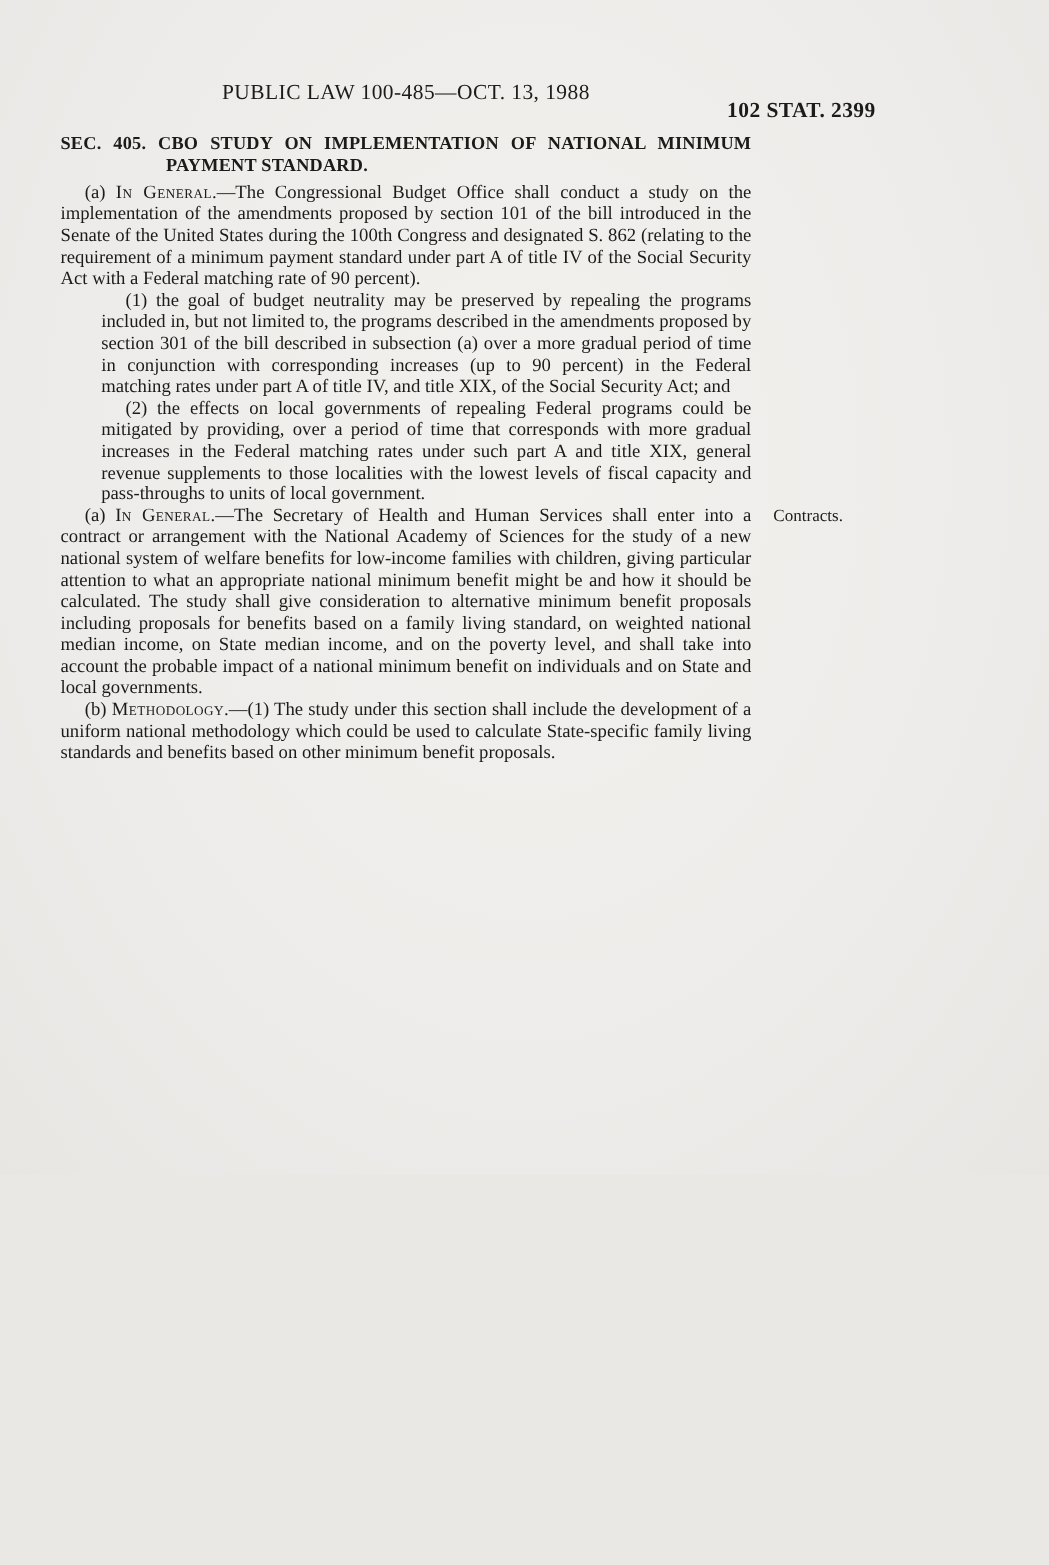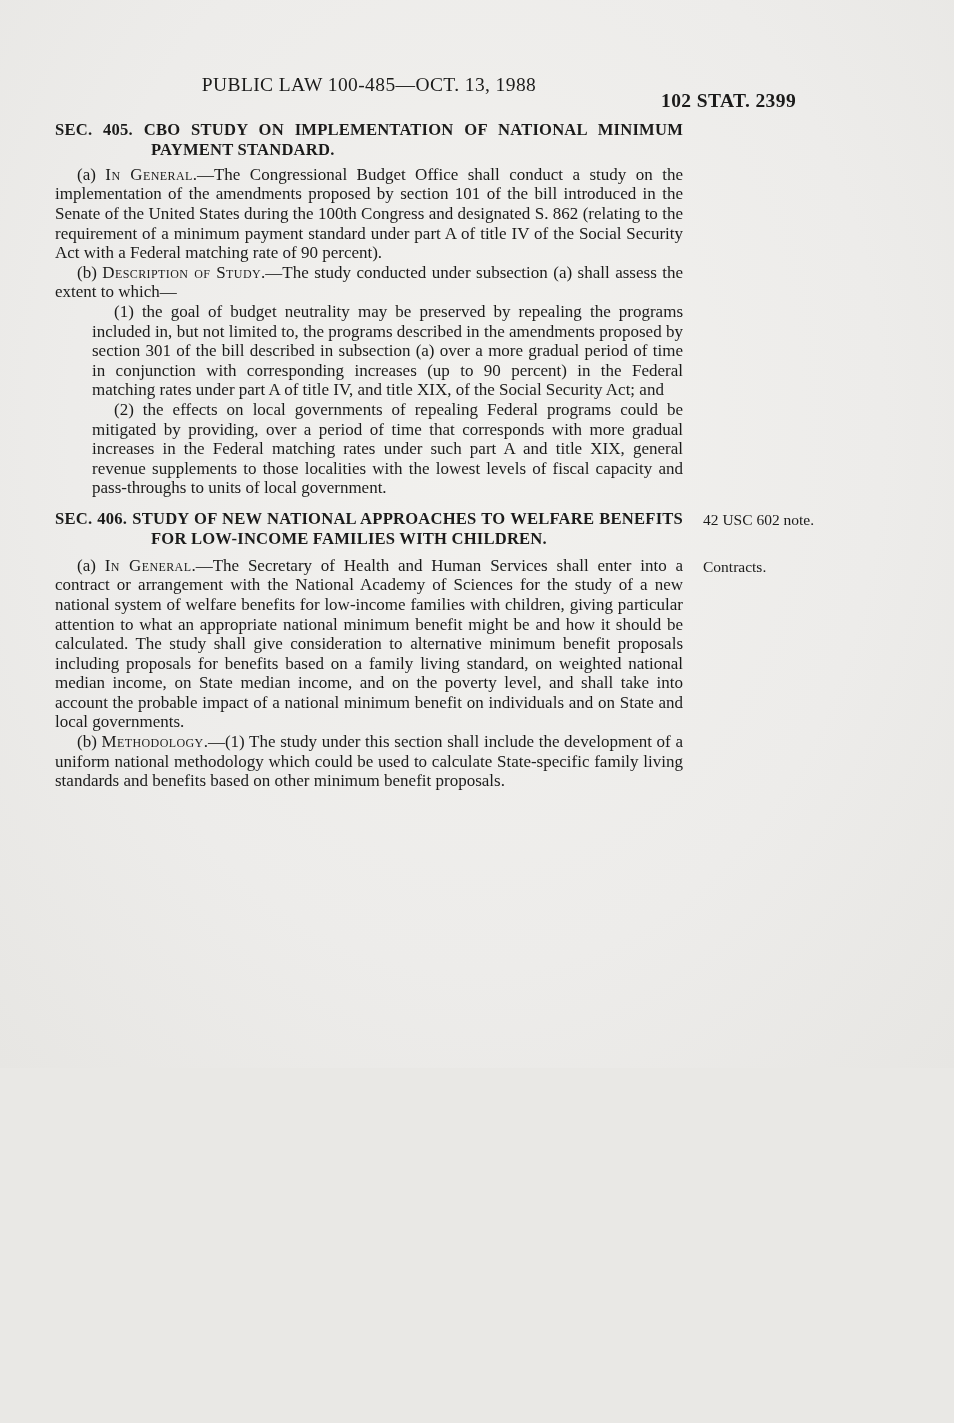--- a/index.html
+++ b/index.html
@@ -67,29 +67,27 @@
     <span class="h-left">PUBLIC LAW 100-485—OCT. 13, 1988</span>
     <span class="h-right">102 STAT. 2399</span>
   </div>
 
   <div class="main">
 
     <h2 class="sec-heading">SEC. 405. CBO STUDY ON IMPLEMENTATION OF NATIONAL MINIMUM PAYMENT STANDARD.</h2>
 
     <p class="para"><span>(a) </span><span class="sc">In General</span><span>.—The Congressional Budget Office shall conduct a study on the implementation of the amendments proposed by section 101 of the bill introduced in the Senate of the United States during the 100th Congress and designated S. 862 (relating to the requirement of a minimum payment standard under part A of title IV of the Social Security Act with a Federal matching rate of 90 percent).</span></p>
 
-    <p class="para"><span>(b) </span><span class="sc">Description of Study</span><span>.—The study conducted under subsection (a) shall assess the extent to which—</span></p>
 
     <p class="para sub">(1) the goal of budget neutrality may be preserved by repealing the programs included in, but not limited to, the programs described in the amendments proposed by section 301 of the bill described in subsection (a) over a more gradual period of time in conjunction with corresponding increases (up to 90 percent) in the Federal matching rates under part A of title IV, and title XIX, of the Social Security Act; and</p>
 
     <p class="para sub">(2) the effects on local governments of repealing Federal programs could be mitigated by providing, over a period of time that corresponds with more gradual increases in the Federal matching rates under such part A and title XIX, general revenue supplements to those localities with the lowest levels of fiscal capacity and pass-throughs to units of local government.</p>
 
 
 
-    <h2 class="sec-heading second"><span>SEC. 406. STUDY OF NEW NATIONAL APPROACHES TO WELFARE BENEFITS FOR LOW-INCOME FAMILIES WITH CHILDREN.</span><span class="margin-note">42 USC 602 note.</span></h2>
 
     <p class="para"><span>(a) </span><span class="sc">In General</span><span>.—The Secretary of Health and Human Services shall enter into a contract or arrangement with the National Academy of Sciences for the study of a new national system of welfare benefits for low-income families with children, giving particular attention to what an appropriate national minimum benefit might be and how it should be calculated. The study shall give consideration to alternative minimum benefit proposals including proposals for benefits based on a family living standard, on weighted national median income, on State median income, and on the poverty level, and shall take into account the probable impact of a national minimum benefit on individuals and on State and local governments.</span><span class="margin-note">Contracts.</span></p>
 
     <p class="para"><span>(b) </span><span class="sc">Methodology</span><span>.—(1) The study under this section shall include the development of a uniform national methodology which could be used to calculate State-specific family living standards and benefits based on other minimum benefit proposals.</span></p>
 
 
 
 
   </div>
 

